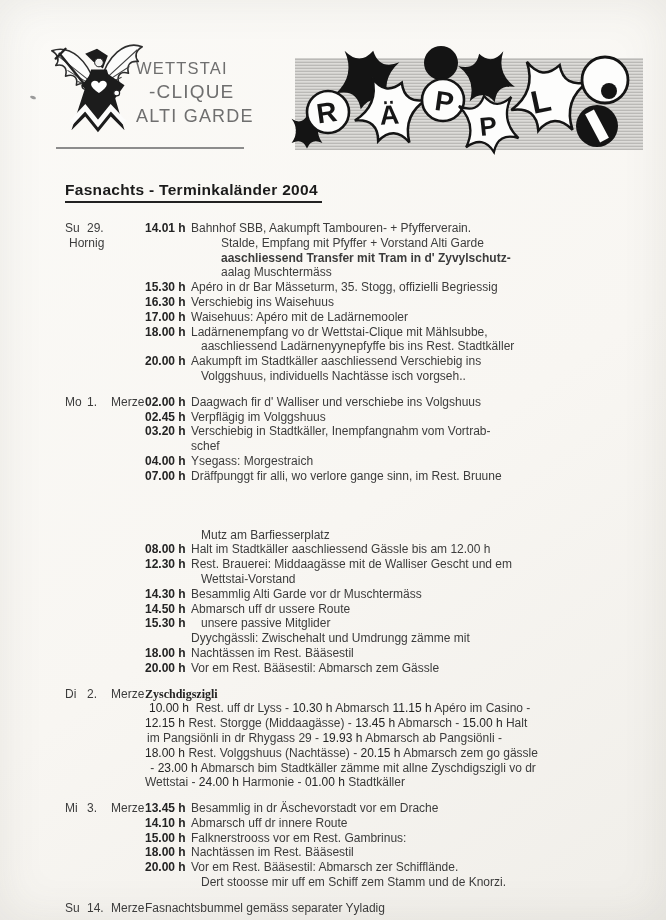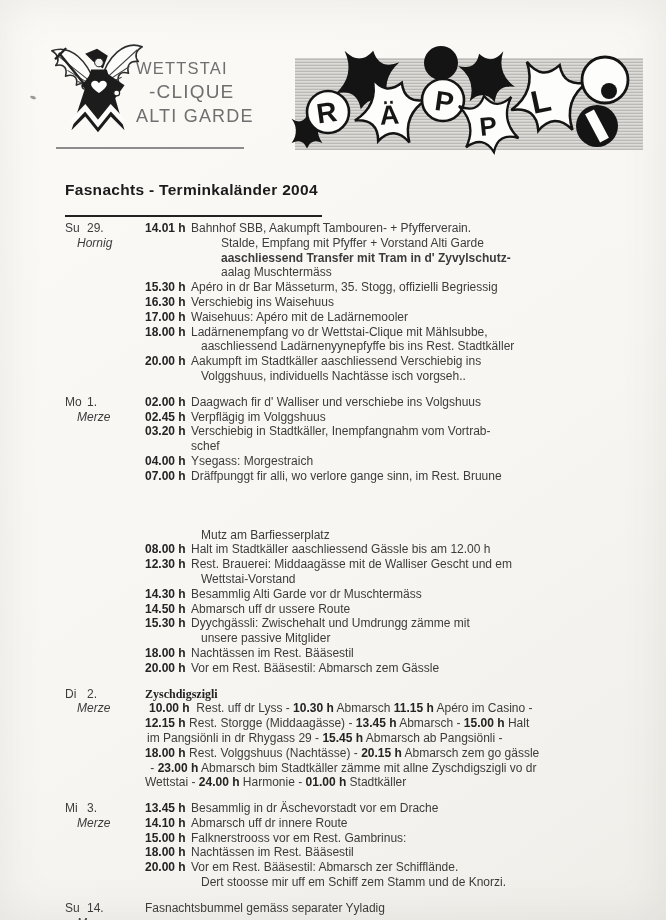--- a/index.html
+++ b/index.html
@@ -22,36 +22,36 @@
   .cl1{font-size:16.5px;}
   .cl2{font-size:19px;padding-left:13px;}
   .cl3{font-size:18px;}
   .logo-rule{position:absolute;left:56px;top:147px;width:188px;height:2px;background:#8c8c8c;}
   .raeppli{position:absolute;left:291px;top:40px;}
   .speck{position:absolute;left:30px;top:96px;width:6px;height:3px;background:#9a9a9a;border-radius:50%;transform:rotate(18deg);}
   
   .title{
     position:absolute;left:65px;top:181px;margin:0;
     font-size:15.5px;font-weight:700;color:#1b1b1b;letter-spacing:0.3px;
-    border-bottom:2px solid #222;padding:0 4px 16px 0;display:inline-block;
+    border-bottom:2px solid #222;padding:0 4px 2px 0;display:inline-block;
   }
   
   #schedule{position:absolute;left:65px;top:221px;right:10px;font-size:12px;line-height:14.8px;}
   .section{display:flex;margin-bottom:11px;}
   .day-col{width:80px;flex:none;}
   .day{display:inline-block;width:22px;}
   .dnum{display:inline-block;width:20px;}
-  .month{margin-left:12px;font-style:italic;}
+  .month{margin-left:4px;}
   .body-col{flex:1;min-width:0;}
   .entry{display:flex;}
   .time{width:46px;flex:none;font-weight:700;color:#242424;}
   .lines{flex:1;min-width:0;}
   .line{white-space:pre;}
   .zheading{font-weight:700;color:#242424;font-family:Liberation Serif, serif;}
-  .bt{font-weight:700;color:#242424;}
+  .bt{font-weight:400;color:#242424;}
   .note{}
 </style>
 </head>
 <body>
 
 <div class="paper">
 
   <div class="hdr">
 
     <svg class="waggis" width="118" height="122" viewBox="0 0 120 124">
@@ -232,22 +232,22 @@
           </div>
           <div class="entry">
             <span class="time">14.50 h</span>
             <div class="lines">
               <div class="line">Abmarsch uff dr ussere Route</div>
             </div>
           </div>
           <div class="entry">
             <span class="time">15.30 h</span>
             <div class="lines">
+              <div class="line" style="padding-left: 10px;">unsere passive Mitglider</div>
               <div class="line">Dyychgässli: Zwischehalt und Umdrungg zämme mit</div>
-              <div class="line" style="padding-left: 10px;">unsere passive Mitglider</div>
             </div>
           </div>
           <div class="entry">
             <span class="time">18.00 h</span>
             <div class="lines">
               <div class="line">Nachtässen im Rest. Bääsestil</div>
             </div>
           </div>
           <div class="entry">
             <span class="time">20.00 h</span>
@@ -256,21 +256,21 @@
             </div>
           </div>
         </div>
       </div>
       <div class="section">
         <div class="day-col"><span class="day">Di</span><span class="dnum">2.</span><span class="month">Merze</span></div>
         <div class="body-col">
           <div class="zheading">Zyschdigszigli</div>
           <div class="line" style="padding-left: 4px;"><span class="bt">10.00 h</span><span>  Rest. uff dr Lyss - </span><span class="bt">10.30 h</span><span> Abmarsch </span><span class="bt">11.15 h</span><span> Apéro im Casino -</span></div>
           <div class="line"><span class="bt">12.15 h</span><span> Rest. Storgge (Middaagässe) - </span><span class="bt">13.45 h</span><span> Abmarsch - </span><span class="bt">15.00 h</span><span> Halt</span></div>
-          <div class="line" style="padding-left: 2px;"><span>im Pangsiönli in dr Rhygass 29 - </span><span class="bt">15.45 h</span><span> Abmarsch ab Pangsiönli -</span></div>
+          <div class="line" style="padding-left: 2px;"><span>im Pangsiönli in dr Rhygass 29 - </span><span class="bt">19.93 h</span><span> Abmarsch ab Pangsiönli -</span></div>
           <div class="line"><span class="bt">18.00 h</span><span> Rest. Volggshuus (Nachtässe) - </span><span class="bt">20.15 h</span><span> Abmarsch zem go gässle</span></div>
           <div class="line" style="padding-left: 2px;"><span> - </span><span class="bt">23.00 h</span><span> Abmarsch bim Stadtkäller zämme mit allne Zyschdigszigli vo dr</span></div>
           <div class="line"><span>Wettstai - </span><span class="bt">24.00 h</span><span> Harmonie - </span><span class="bt">01.00 h</span><span> Stadtkäller</span></div>
         </div>
       </div>
       <div class="section">
         <div class="day-col"><span class="day">Mi</span><span class="dnum">3.</span><span class="month">Merze</span></div>
         <div class="body-col">
           <div class="entry">
             <span class="time">13.45 h</span>

